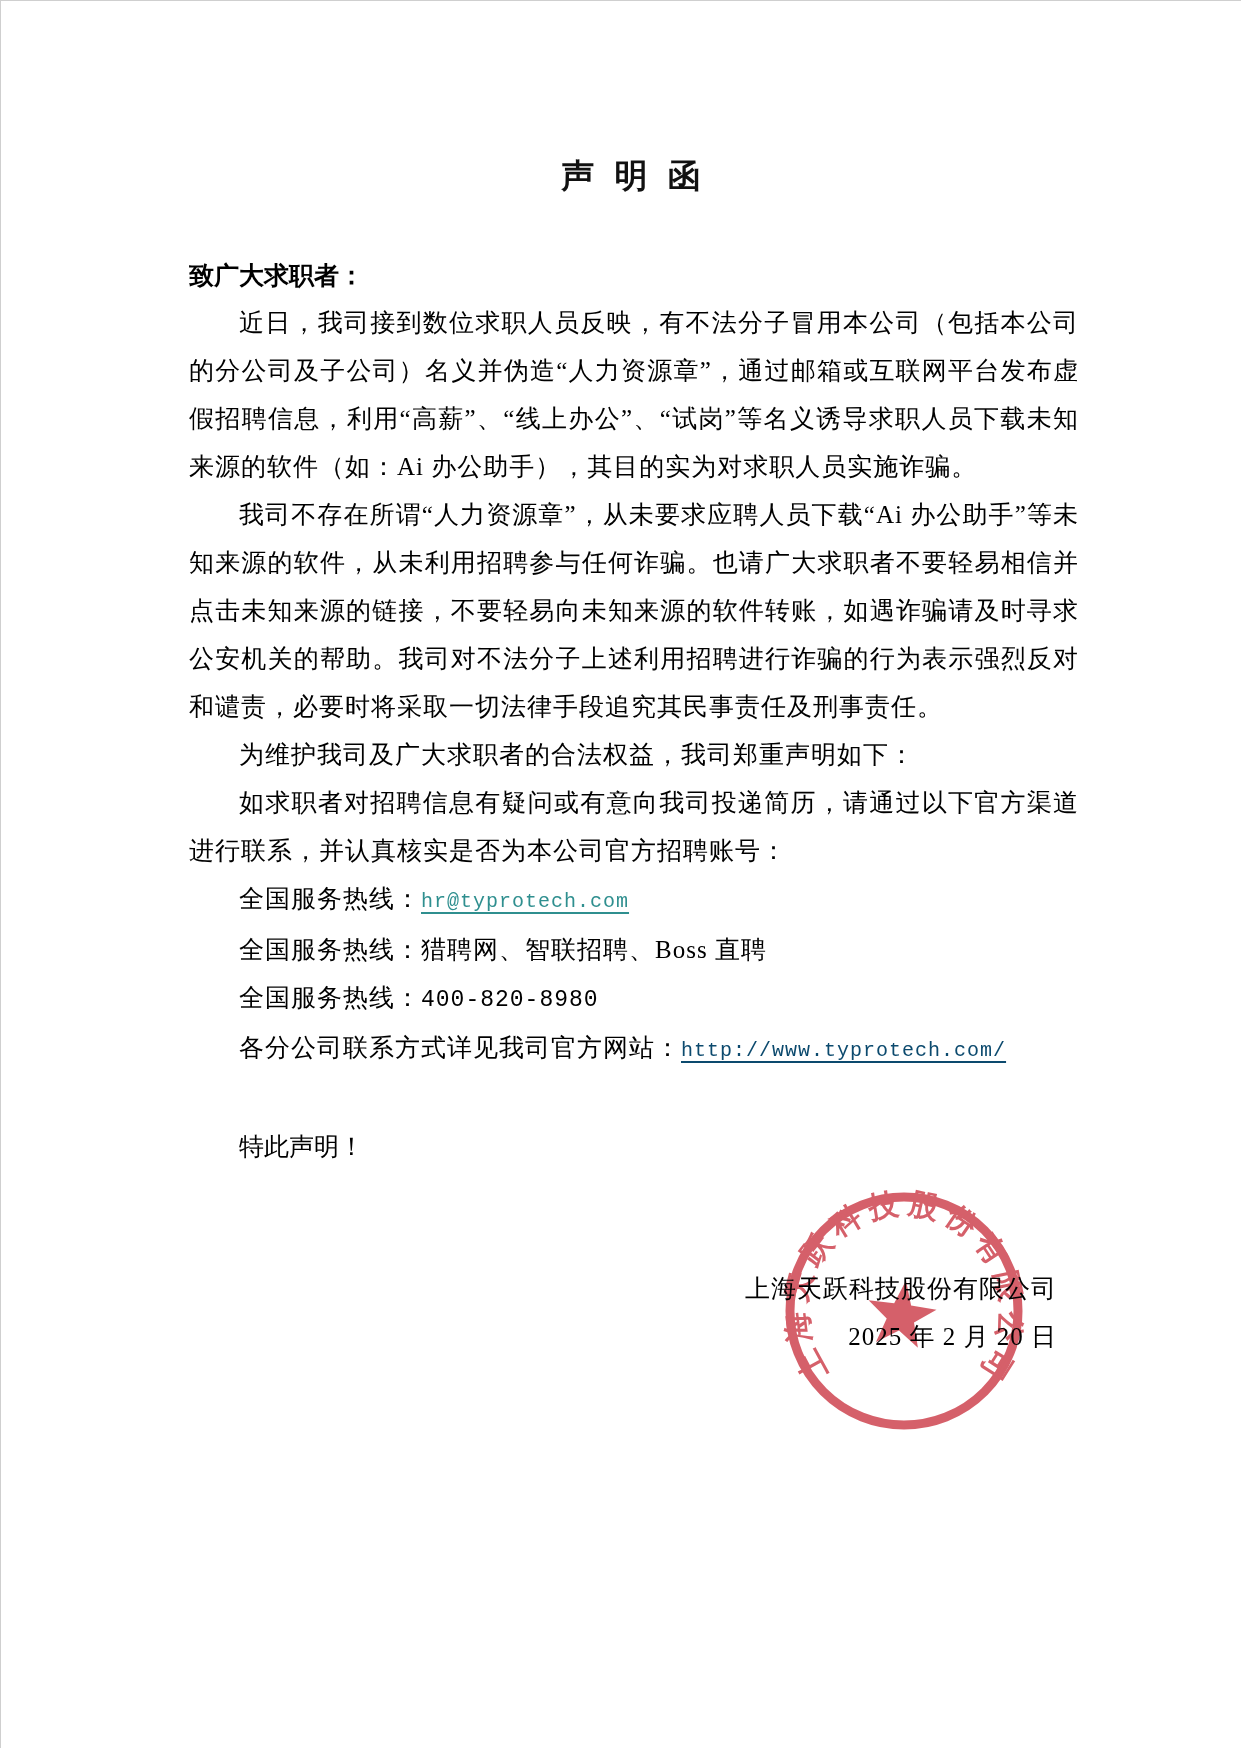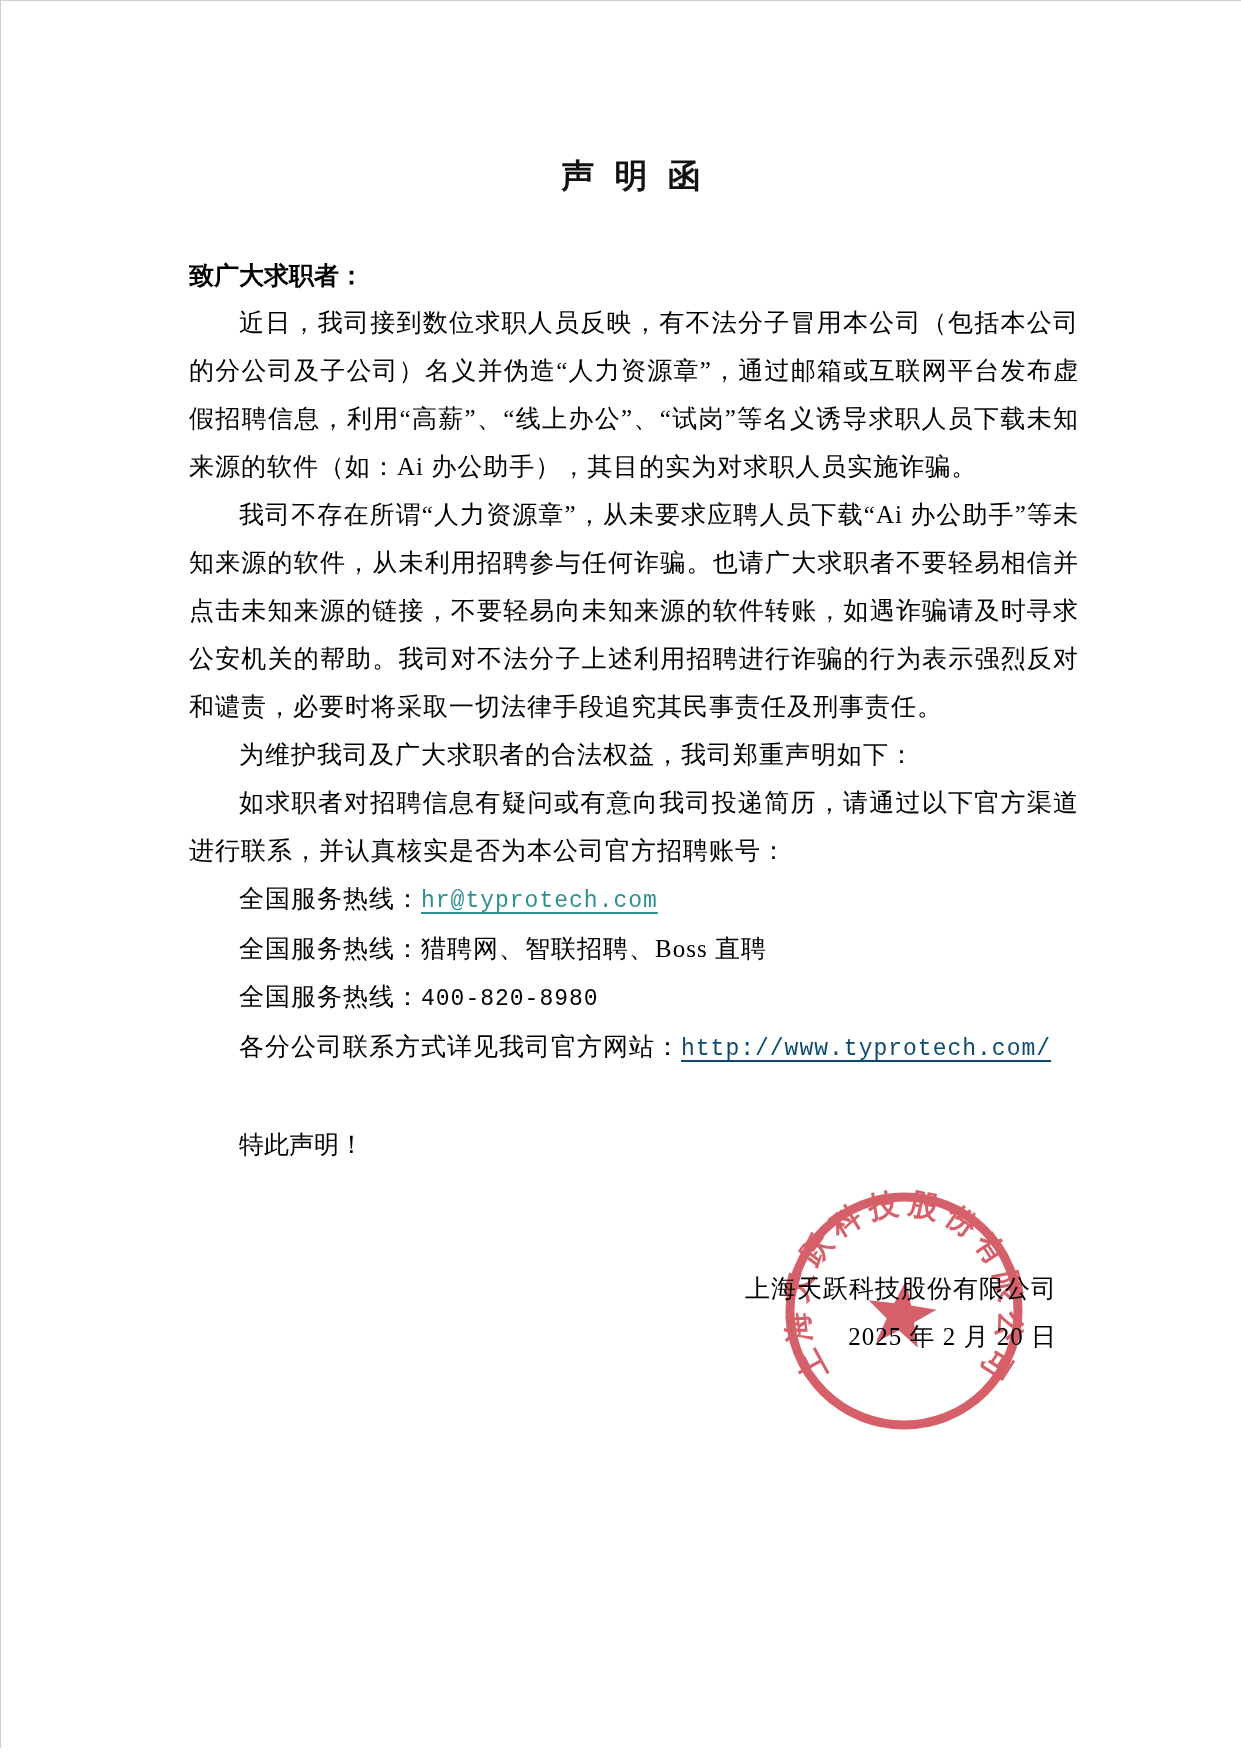--- a/index.html
+++ b/index.html
@@ -48,21 +48,21 @@
   }
   .contact-line {
     margin: 0;
     font-size: 25px;
     line-height: 48px;
     letter-spacing: 1px;
     text-indent: 2em;
   }
   .doc-link {
     font-family: "Liberation Mono", "DejaVu Sans Mono", monospace;
-    font-size: 23px;
+    font-size: 20px;
     text-decoration: underline;
     text-underline-offset: 5px;
   }
   .mono-value {
     font-family: Liberation Mono, monospace;
     font-size: 23px;
   }
   .closing {
     margin: 48px 0 0 0;
     font-size: 25px;

